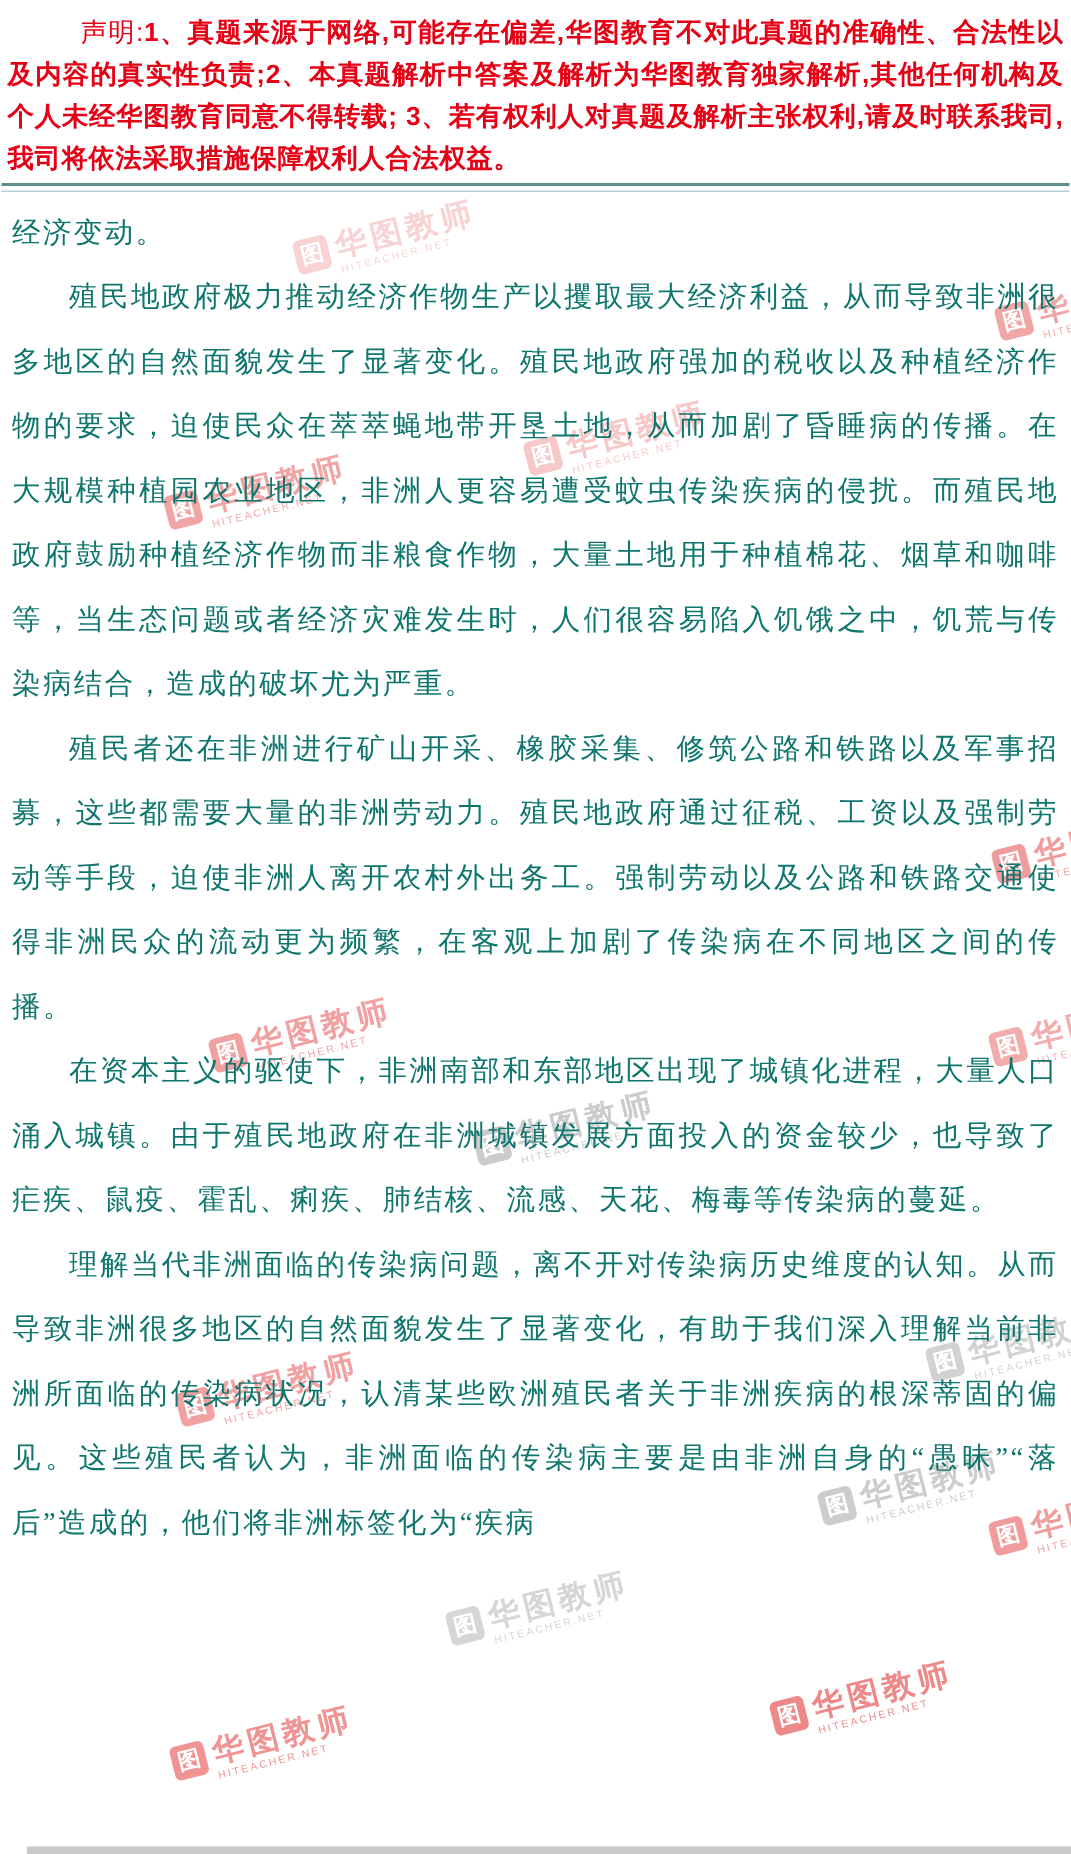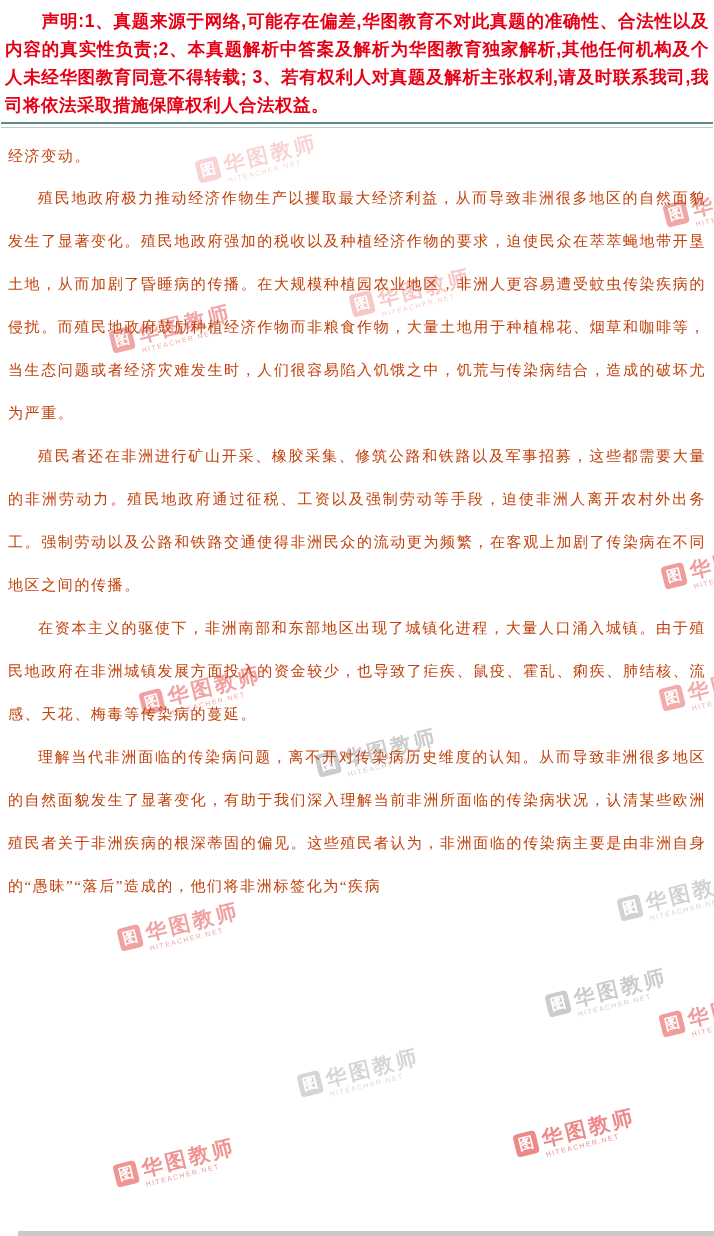--- a/index.html
+++ b/index.html
@@ -16,35 +16,35 @@
     margin:0;
     padding:7px 5px 2px 5px;
     font-size:17.5px;
     line-height:28px;
     font-weight:700;
     color:#e60016;
     text-indent:2.1em;
     letter-spacing:0.5px;
     text-align:justify;
   }
-  .disclaimer .label{font-weight:700;}
+  .disclaimer .label{font-weight:400;margin-left:12px;}
   .divider{
     height:3px;
     margin:1px 1px 0 1px;
     border-top:2px solid #5f8d8c;
     border-bottom:1px solid #b7cdcd;
   }
   
   .article{
     position:relative;
     padding:6px 8px 0 8px;
-    font-size:15px;
+    font-size:19px;
     line-height:43px;
     letter-spacing:1.6px;
-    color:#c2410c;
+    color:#0f766e;
     text-align:justify;
     z-index:2;
   }
   .para{margin:0;}
   .para.indent{text-indent:2em;font-family:Liberation Serif, serif;}
   
   .wm-layer{
     position:absolute;inset:0;
     z-index:1;
     pointer-events:none;

